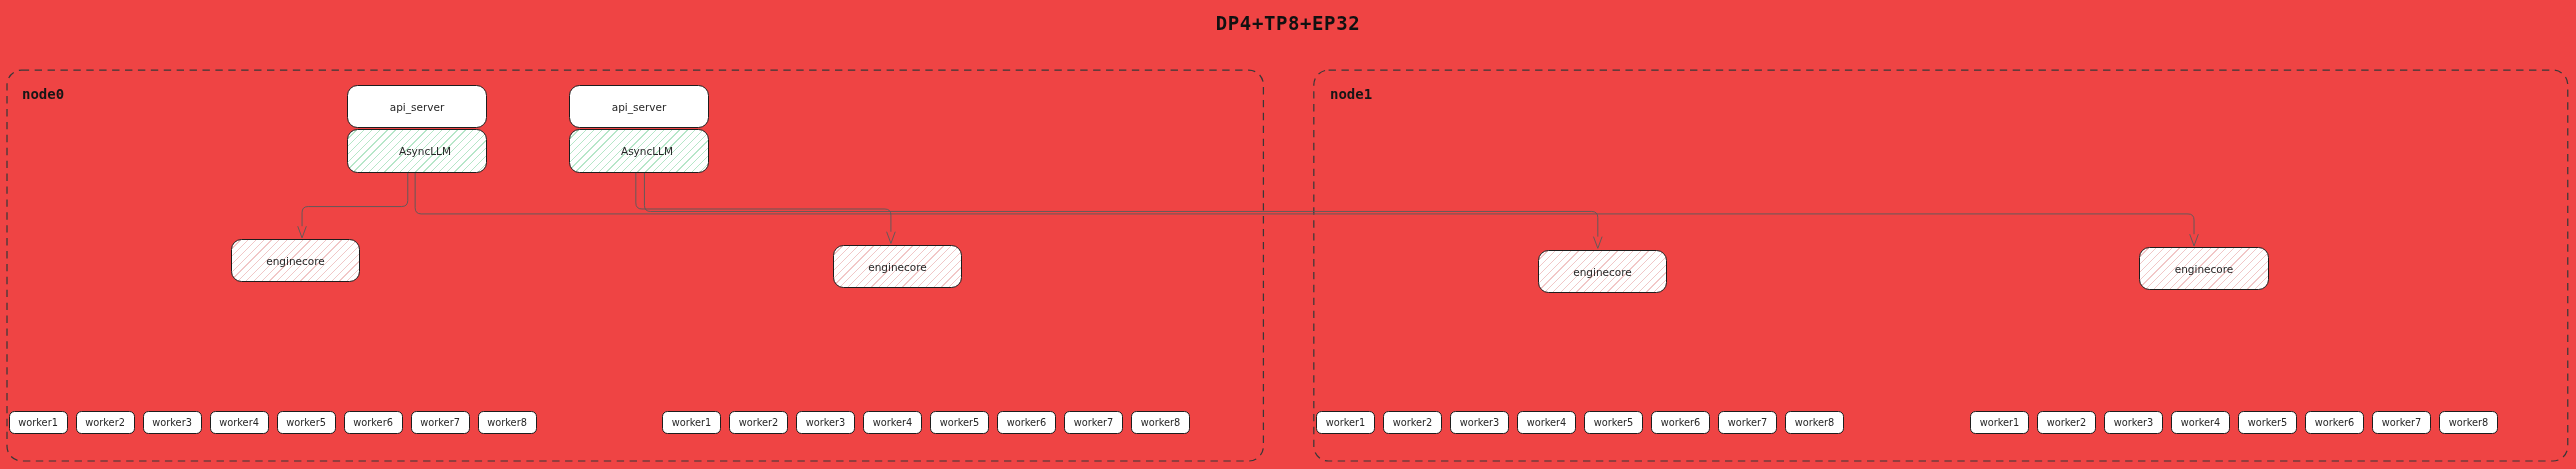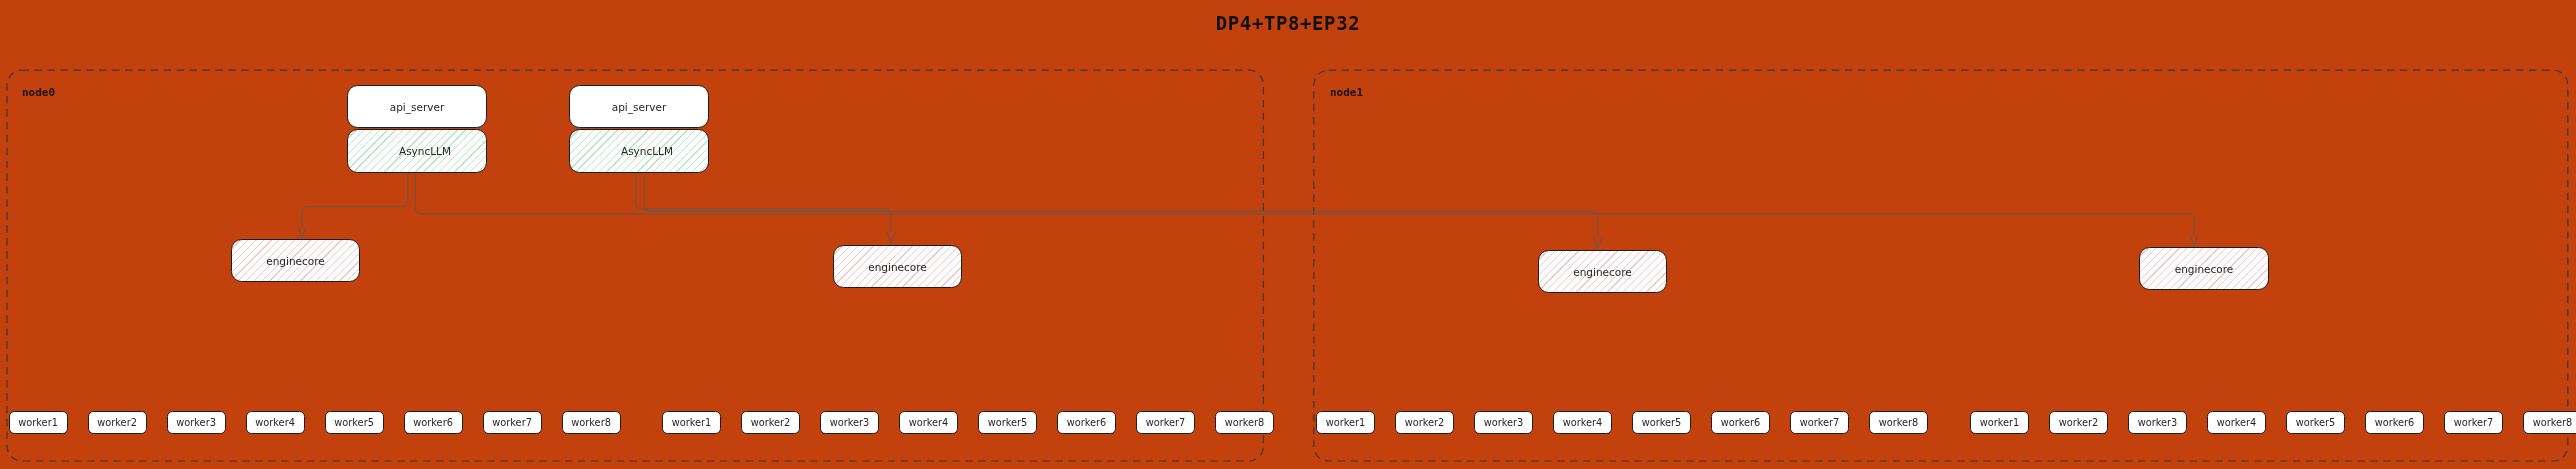--- a/index.html
+++ b/index.html
@@ -1,54 +1,54 @@
 <!DOCTYPE html>
 <html style="font-size:9.8px"><head>
 <meta charset="utf-8">
 <style>
   html,body{margin:0;padding:0;background:#ffffff;}
   .canvas{
     position:relative;
     width:2576px;height:469px;
-    background:#c2410c;
+    background:#ef4444;
     font-family:"DejaVu Sans", sans-serif;
     color:#222;
     overflow:hidden;
   }
   .page-title{
     position:absolute;left:0;right:0;top:12.3px;
     text-align:center;
     font-family:"DejaVu Sans Mono", monospace;
     font-weight:bold;font-size:19px;letter-spacing:0.6px;color:#111;
   }
   svg.overlay{position:absolute;left:0;top:0;z-index:1;}
   .node-label{
     position:absolute;z-index:2;
     font-family:"DejaVu Sans Mono", monospace;
-    font-size:11px;font-weight:bold;color:#161616;
+    font-size:14px;font-weight:bold;color:#161616;
   }
   .box{
     position:absolute;z-index:2;
     display:flex;align-items:center;justify-content:center;
     background:#ffffff;
     border:1.2px solid #1d1d1d;
     box-sizing:border-box;
     font-size:10.5px;color:#262626;
   }
   .big{width:140px;height:43px;border-radius:10.5px;}
   .hatch-green{
     background-image:repeating-linear-gradient(135deg, rgba(122,210,155,.55) 0 1px, transparent 1px 5.5px);
     padding-left:16px;
   }
   .hatch-red{
     background-image:repeating-linear-gradient(135deg, rgba(234,169,169,.65) 0 0.9px, transparent 0.9px 5.5px);
   }
   .worker-row{
     position:absolute;z-index:2;top:411px;
-    display:flex;gap:20px;
+    display:flex;gap:8px;
   }
   .worker-box{
     width:59px;height:23px;
     display:flex;align-items:center;justify-content:center;
     background:#fff;border:1.2px solid #1d1d1d;border-radius:5.5px;
     box-sizing:border-box;font-size:9.8px;color:#262626;
     flex:0 0 auto;
   }
 </style>
 </head>

